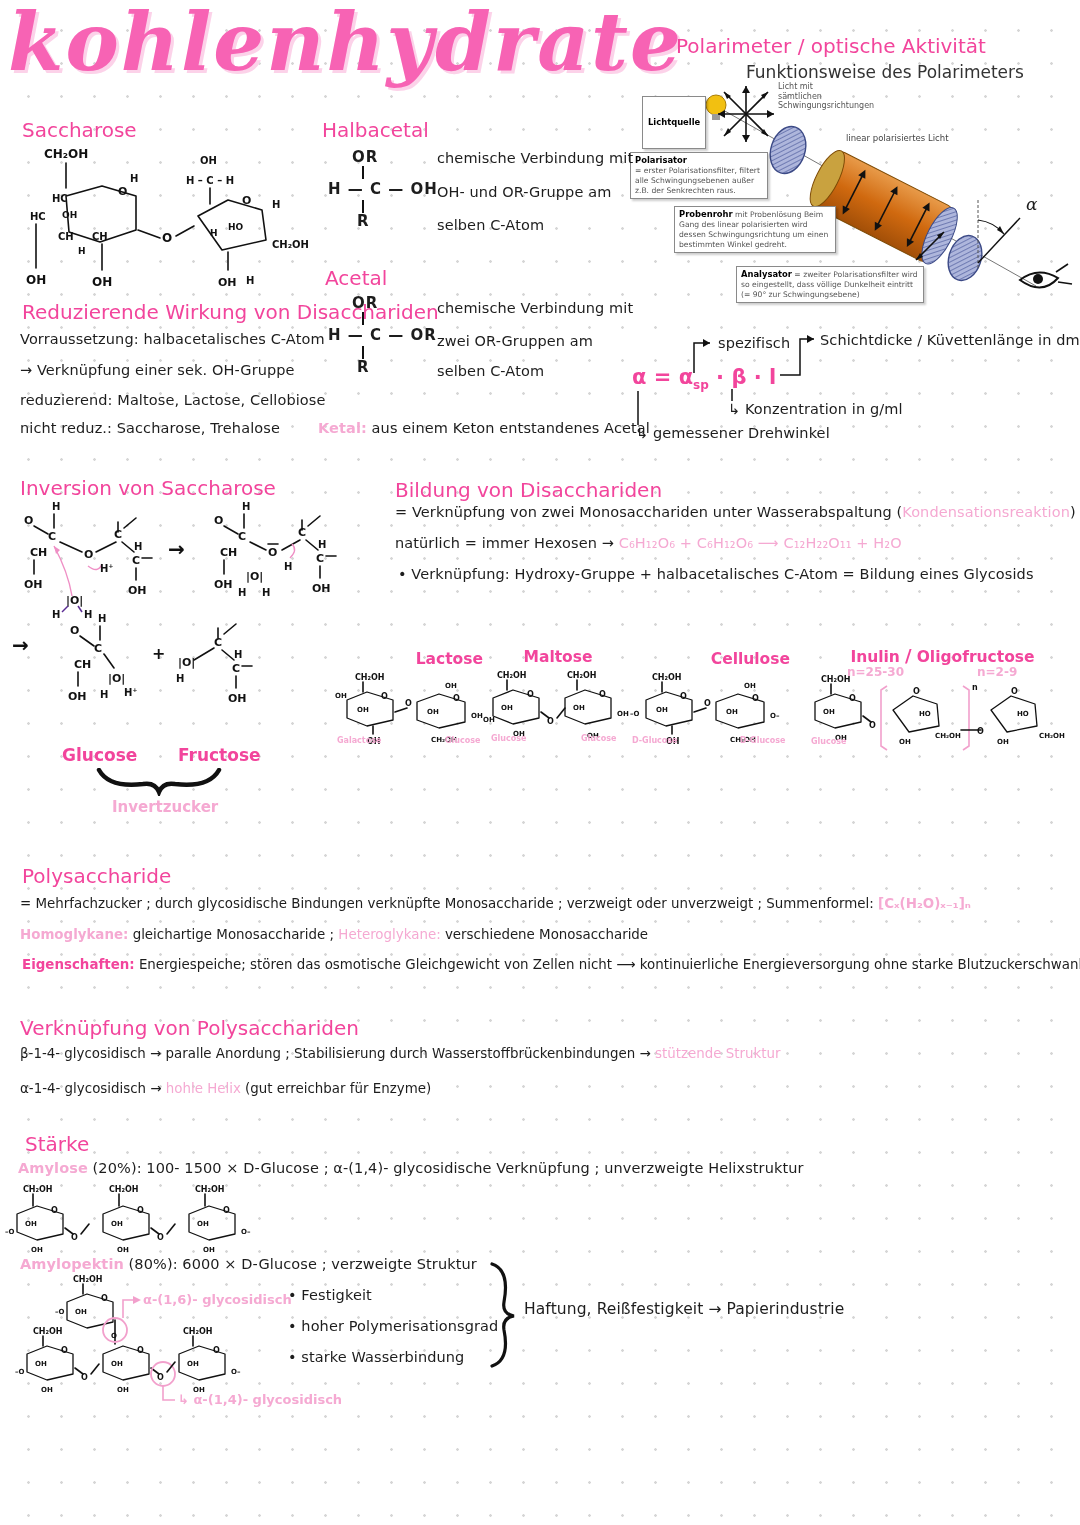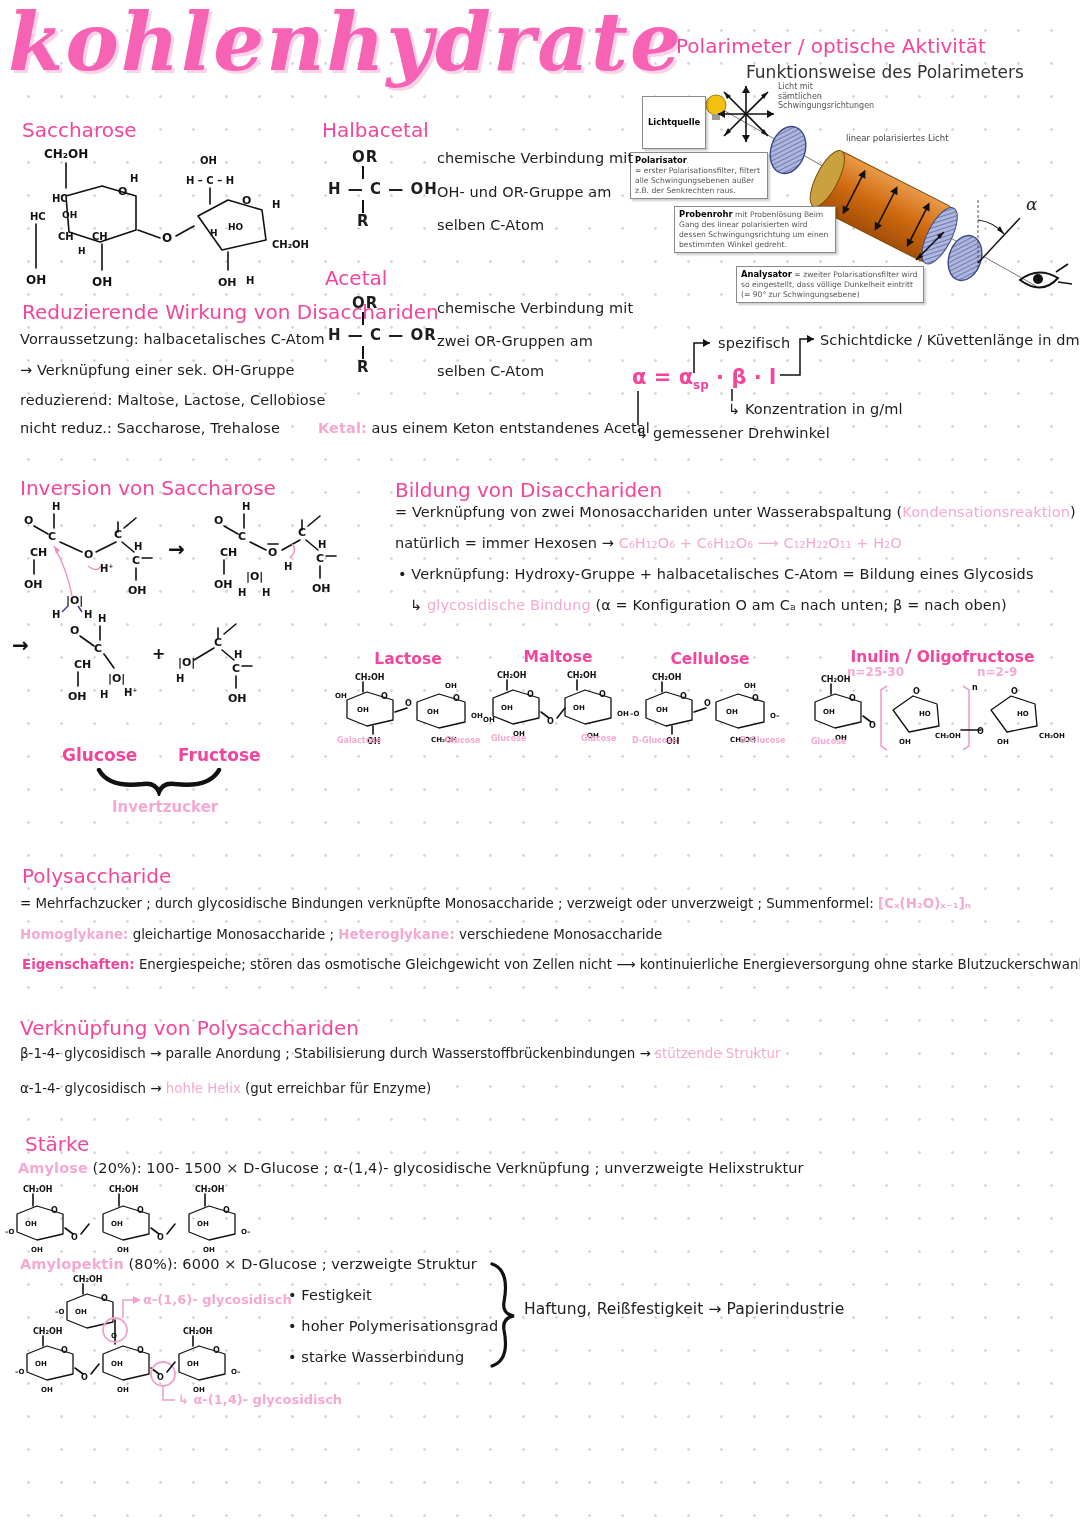--- a/index.html
+++ b/index.html
@@ -347,26 +347,23 @@
   <div class="abs lpink" style="left:112px;top:798px;font-weight:bold;font-size:15px">Invertzucker</div>
 
   <div class="abs heading" style="left:395px;top:478px">Bildung von Disacchariden</div>
   <div class="abs hw" style="left:395px;top:504px">
     <span>= Verknüpfung von zwei Monosacchariden unter Wasserabspaltung (</span><span class="lpink">Kondensationsreaktion</span><span>)</span>
   </div>
   <div class="abs hw" style="left:398px;top:566px">• Verknüpfung: Hydroxy-Gruppe  +  halbacetalisches C-Atom   =  Bildung eines Glycosids</div>
   <div class="abs hw" style="left:395px;top:535px">
     <span>natürlich = immer Hexosen → </span><span class="lpink">C₆H₁₂O₆  +  C₆H₁₂O₆  ⟶  C₁₂H₂₂O₁₁  +  H₂O</span>
   </div>
-  <div class="abs hw" style="left:410px;top:597px">
-    <span>↳ </span><span class="lpink">glycosidische Bindung</span><span> (α = Konfiguration O am Cₐ nach unten; β = nach oben)</span>
-  </div>
 
   <div class="abs" style="left:333px;top:650px;width:150px">
-    <div class="cardtitle" style="text-align:center">Lactose</div>
+    <div class="cardtitle" style="text-align:right">Lactose</div>
     <svg width="150" height="78">
       <text x="22" y="12" font-size="8">CH₂OH</text>
       <line x1="30" y1="14" x2="30" y2="24" class="bond" stroke-width="1.2"></line>
       <path class="ringthin" d="M14,32 L34,24 L60,32 L60,52 L34,58 L14,50 Z"></path>
       <text x="48" y="31" font-size="8">O</text>
       <text x="2" y="30" font-size="7">OH</text>
       <text x="24" y="44" font-size="7">OH</text>
       <line x1="40" y1="58" x2="40" y2="66" class="bond" stroke-width="1.2"></line>
       <text x="34" y="76" font-size="8">OH</text>
       <line x1="62" y1="44" x2="74" y2="40" class="bond" stroke-width="1.2"></line>
@@ -401,21 +398,21 @@
       <text x="116" y="31" font-size="8">O</text>
       <text x="90" y="44" font-size="7">OH</text>
       <text x="134" y="50" font-size="7">OH</text>
       <text x="104" y="72" font-size="7">OH</text>
     </svg>
     <div class="sublabel" style="position:absolute;left:8px;top:86px">Glucose</div>
     <div class="sublabel" style="position:absolute;left:98px;top:86px">Glucose</div>
   </div>
 
   <div class="abs" style="left:630px;top:650px;width:160px">
-    <div class="cardtitle" style="text-align:center">Cellulose</div>
+    <div class="cardtitle" style="text-align:right">Cellulose</div>
     <svg width="160" height="78">
       <text x="22" y="12" font-size="8">CH₂OH</text>
       <line x1="32" y1="14" x2="32" y2="24" class="bond" stroke-width="1.2"></line>
       <text x="0" y="48" font-size="7">–O</text>
       <path class="ringthin" d="M16,32 L36,24 L62,32 L62,52 L36,58 L16,50 Z"></path>
       <text x="50" y="31" font-size="8">O</text>
       <text x="26" y="44" font-size="7">OH</text>
       <line x1="42" y1="58" x2="42" y2="66" class="bond" stroke-width="1.2"></line>
       <text x="36" y="76" font-size="8">OH</text>
       <line x1="64" y1="44" x2="76" y2="40" class="bond" stroke-width="1.2"></line>
@@ -466,21 +463,21 @@
       <text x="234" y="66" font-size="7">CH₂OH</text>
     </svg>
     <div class="sublabel" style="position:absolute;left:6px;top:92px">Glucose</div>
   </div>
 
   <div class="abs heading" style="left:22px;top:864px">Polysaccharide</div>
   <div class="abs hw-sm" style="left:20px;top:896px">
     <span>= Mehrfachzucker ;  durch glycosidische  Bindungen verknüpfte  Monosaccharide ;  verzweigt oder  unverzweigt ;  Summenformel: </span><span class="lpink" style="font-weight:bold">[Cₓ(H₂O)ₓ₋₁]ₙ</span>
   </div>
   <div class="abs hw-sm" style="left:20px;top:927px">
-    <span class="lpink" style="font-weight:bold">Homoglykane:</span><span> gleichartige Monosaccharide  ; </span><span class="lpink" style="font-weight:bold">Heteroglykane:</span><span> verschiedene  Monosaccharide</span>
+    <span class="lpink" style="font-weight:bold">Homoglykane:</span><span> gleichartige Monosaccharide  ; </span><span class="lpink" style="font-weight:normal">Heteroglykane:</span><span> verschiedene  Monosaccharide</span>
   </div>
   <div class="abs hw-sm" style="left:22px;top:957px">
     <span class="pink" style="font-weight:bold">Eigenschaften:</span><span> Energiespeiche; stören das osmotische Gleichgewicht von Zellen nicht  ⟶  kontinuierliche Energieversorgung ohne  starke  Blutzuckerschwankung</span>
   </div>
 
   <div class="abs heading" style="left:20px;top:1016px">Verknüpfung von Polysacchariden</div>
   <div class="abs hw-sm" style="left:20px;top:1046px">
     <span>β-1-4- glycosidisch → paralle Anordung ;  Stabilisierung durch  Wasserstoffbrückenbindungen → </span><span class="lpink">stützende  Struktur</span>
   </div>
   <div class="abs hw-sm" style="left:20px;top:1081px">

